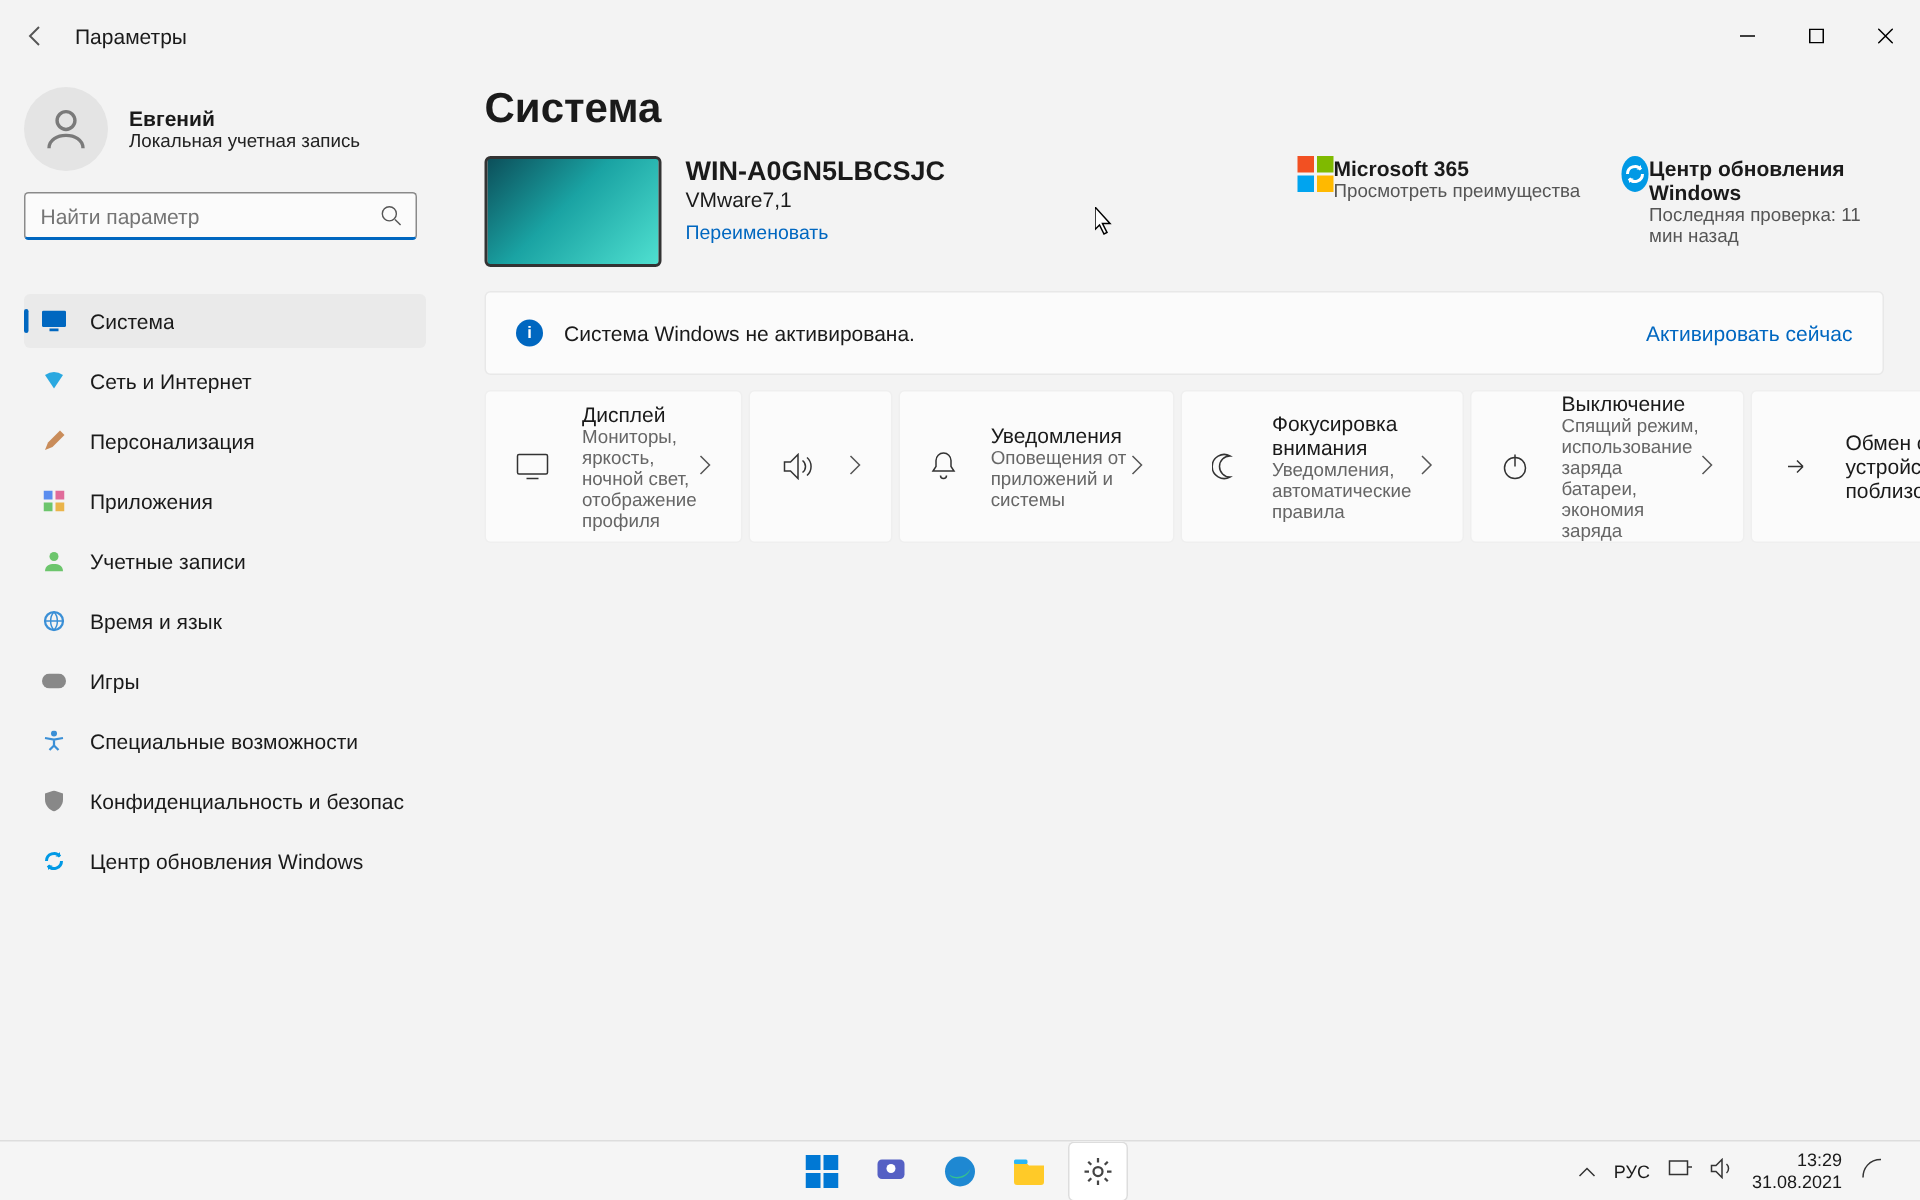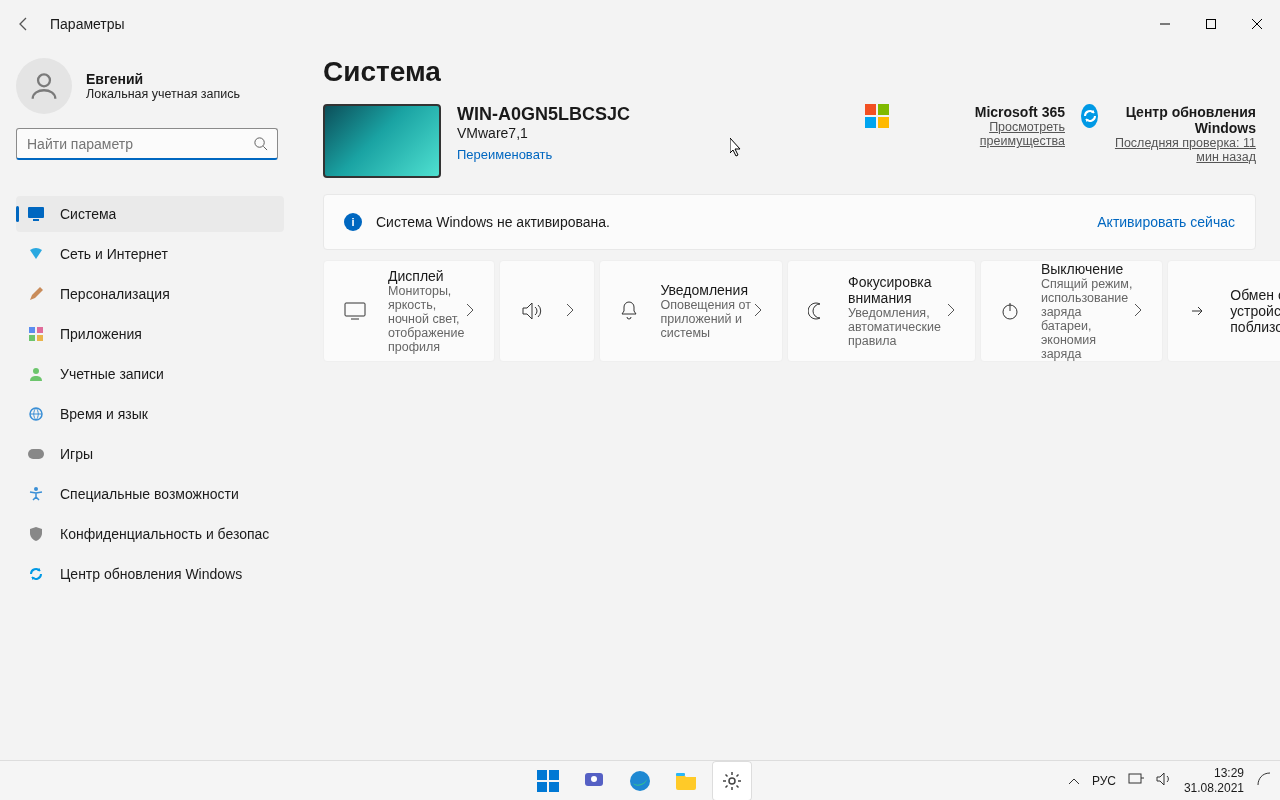--- a/index.html
+++ b/index.html
@@ -24,38 +24,38 @@
   .nav-item.active::before { content:""; position:absolute; left:0; top:10px; width:3px; height:16px; background:#0067c0; border-radius:2px; }
   .nav-icon { width:16px; height:16px; display:flex; align-items:center; justify-content:center; font-size:14px; }
   .content { flex:1; padding: 8px 24px 0 18px; overflow:hidden; }
   .page-title { font-size: 28px; font-weight: 600; margin-bottom: 16px; }
   .device-row { display:flex; align-items:flex-start; gap:16px; margin-bottom: 16px; }
   .thumb { width:118px; height:74px; background: linear-gradient(135deg,#0c4f5a,#1aa3a3 45%,#4fe0d0); border:2px solid #333; border-radius:4px; }
   .device-name { font-size: 18px; font-weight:700; }
   .device-model { font-size: 14px; }
   .rename { color:#0067c0; font-size:13px; margin-top:6px; cursor:pointer; }
   .cards-right { display:flex; gap:16px; margin-left:auto; }
-  .card-sm { display:flex; gap:12px; align-items:flex-start; width: 200px; text-align: right; }
+  .card-sm { display:flex; align-items:flex-start; width: 200px; }
   .card-sm.wide{ width: 175px;}
   .card-title { font-weight:600; font-size:14px; }
-  .card-sub { font-size:12.5px; color:#555;text-decoration:underline; }
+  .card-sub { font-size:12.5px; color:#555; }
   .banner { background:#fbfbfb; border:1px solid #e8e8e8; border-radius:4px; height:56px; display:flex; align-items:center; padding:0 20px; margin-bottom:10px; }
   .info-dot{ width:18px; height:18px; border-radius:50%; background:#0067c0; display:flex; align-items:center; justify-content:center; color:#fff; font-size:11px; font-weight:bold; margin-right:14px;}
   .banner-action{ margin-left:auto; color:#0067c0; }
   .setting-list{ display:flex; flex-direction:row; gap:4px; }
   .setting-item{ background:#fbfbfb; border:1px solid #efefef; border-radius:4px; min-height:66px; display:flex; align-items:center; padding:0 20px; cursor:pointer;}
   .setting-icon{ width:24px; height:24px; margin-right:22px; display:flex; align-items:center; justify-content:center; color:#333;}
   .setting-title{ font-size:14px; }
   .setting-sub{ font-size:12.5px; color:#666; }
   .chev{ margin-left:auto; }
   .taskbar{ height:40px; width:1280px; background:#f5f5f5; border-top:1px solid #ddd; display:flex; align-items:center; position:relative;}
   .task-center{ position:absolute; left:50%; transform:translateX(-50%); display:flex; gap:6px;}
   .task-icon{ width:40px; height:40px; display:flex; align-items:center; justify-content:center; border-radius:4px;}
   .task-icon.active{ background:#fff; box-shadow:0 0 0 1px #ddd inset;}
-  .tray{ position:absolute; right:8px; display:flex; align-items:center; gap:12px; font-size:12px;}
+  .tray{ position:absolute; right:24px; display:flex; align-items:center; gap:12px; font-size:12px;}
   .tray-clock{ text-align:right; line-height:1.2;}
   .ms365 { width: 24px; height:24px; display:grid; grid-template-columns:1fr 1fr; grid-template-rows:1fr 1fr; gap:2px;}
   .ms365 span:nth-child(1){background:#f25022;} .ms365 span:nth-child(2){background:#7fba00;} .ms365 span:nth-child(3){background:#00a4ef;} .ms365 span:nth-child(4){background:#ffb900;}
   .sync-ic{ width:24px; height:24px; border-radius:50%; background:#0099e5; display:flex; align-items:center; justify-content:center; color:#fff;}
   .cursor-arrow { position: absolute; left: 730px; top: 138px; pointer-events: none; }
   .nav-label{ white-space:nowrap; overflow:hidden; text-overflow:clip; max-width:210px;}
 </style>
 </head>
 <body>
 

